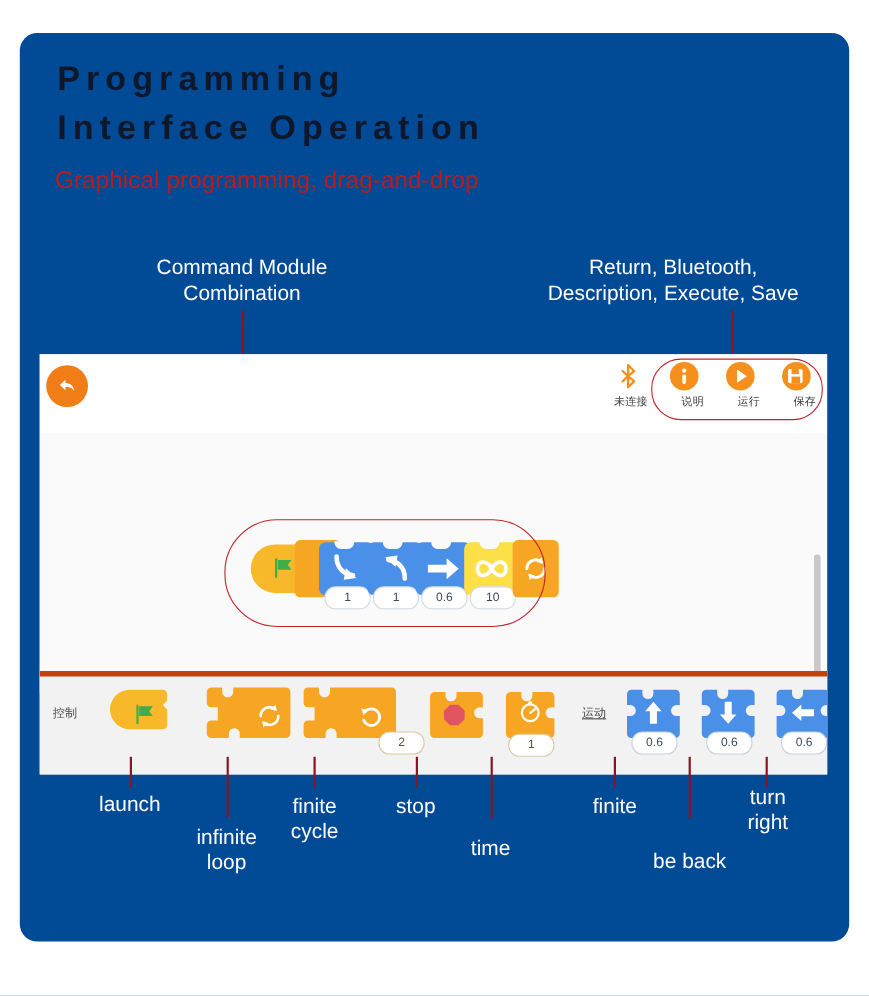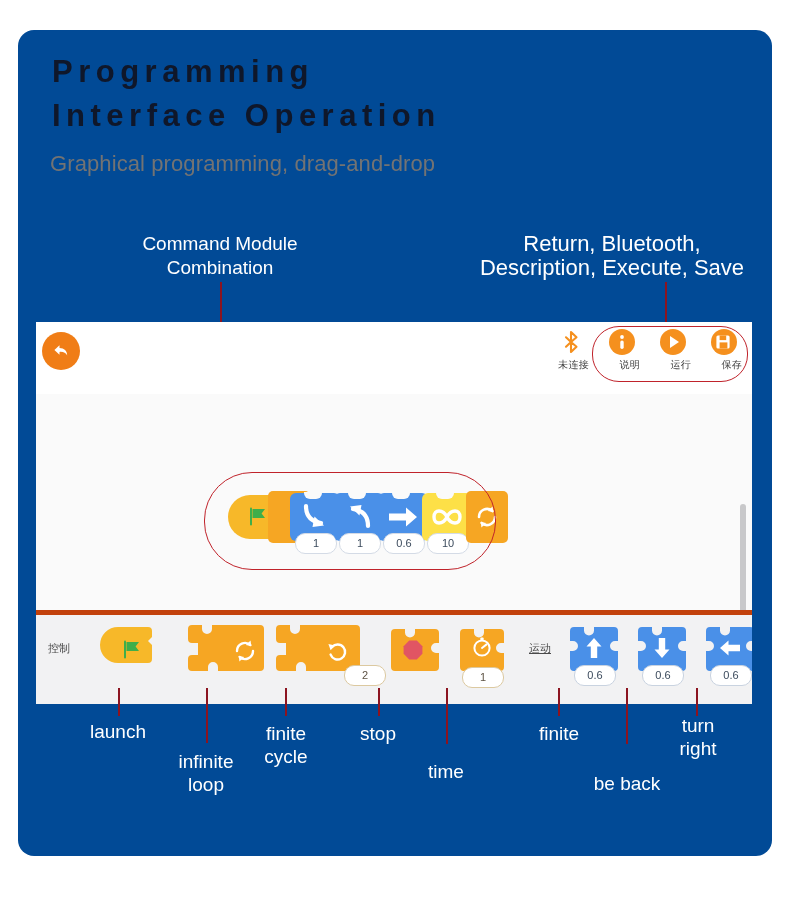--- a/index.html
+++ b/index.html
@@ -5,25 +5,25 @@
   html,body{margin:0;padding:0;background:#ffffff;}
   body{width:790px;height:905px;font-family:"Liberation Sans",sans-serif;-webkit-font-smoothing:antialiased;}
   .stage{position:relative;width:790px;height:905px;overflow:hidden;background:#fff;}
 
   
   .card{position:absolute;left:18px;top:30px;width:754px;height:826px;background:#014a96;border-radius:16px;}
 
   
   .h1{position:absolute;left:52px;top:50px;width:680px;color:#0f172a;font-size:31px;font-weight:600;letter-spacing:5.5px;line-height:44px;}
   .h1 .l2{display:block;}
-  .sub{position:absolute;left:50px;top:148px;width:560px;color:#737373;font-size:22px;font-weight:500;line-height:32px;letter-spacing:.1px;}
+  .sub{position:absolute;left:50px;top:148px;width:560px;color:#b91c1c;font-size:22px;font-weight:500;line-height:32px;letter-spacing:.1px;}
 
   
   .calloutA{position:absolute;left:95px;top:232px;width:250px;text-align:center;color:#fff;font-size:19px;line-height:24px;}
-  .calloutB{position:absolute;left:452px;top:232px;width:320px;text-align:center;color:#fff;font-size:22px;line-height:24px;}
+  .calloutB{position:absolute;left:452px;top:232px;width:320px;text-align:center;color:#fff;font-size:19px;line-height:24px;}
 
   
   .ln{position:absolute;background:#8c1420;}
   .ln-v{width:2px;}
   .ln-h{height:2px;}
 
   
   .app{position:absolute;left:36px;top:322px;width:716px;height:382px;background:#fafafa;overflow:hidden;}
   .app-top{position:absolute;left:0;top:0;width:716px;height:72px;background:#fff;}
   .canvas{position:absolute;left:0;top:72px;width:716px;height:236px;background:#fafafa;}

